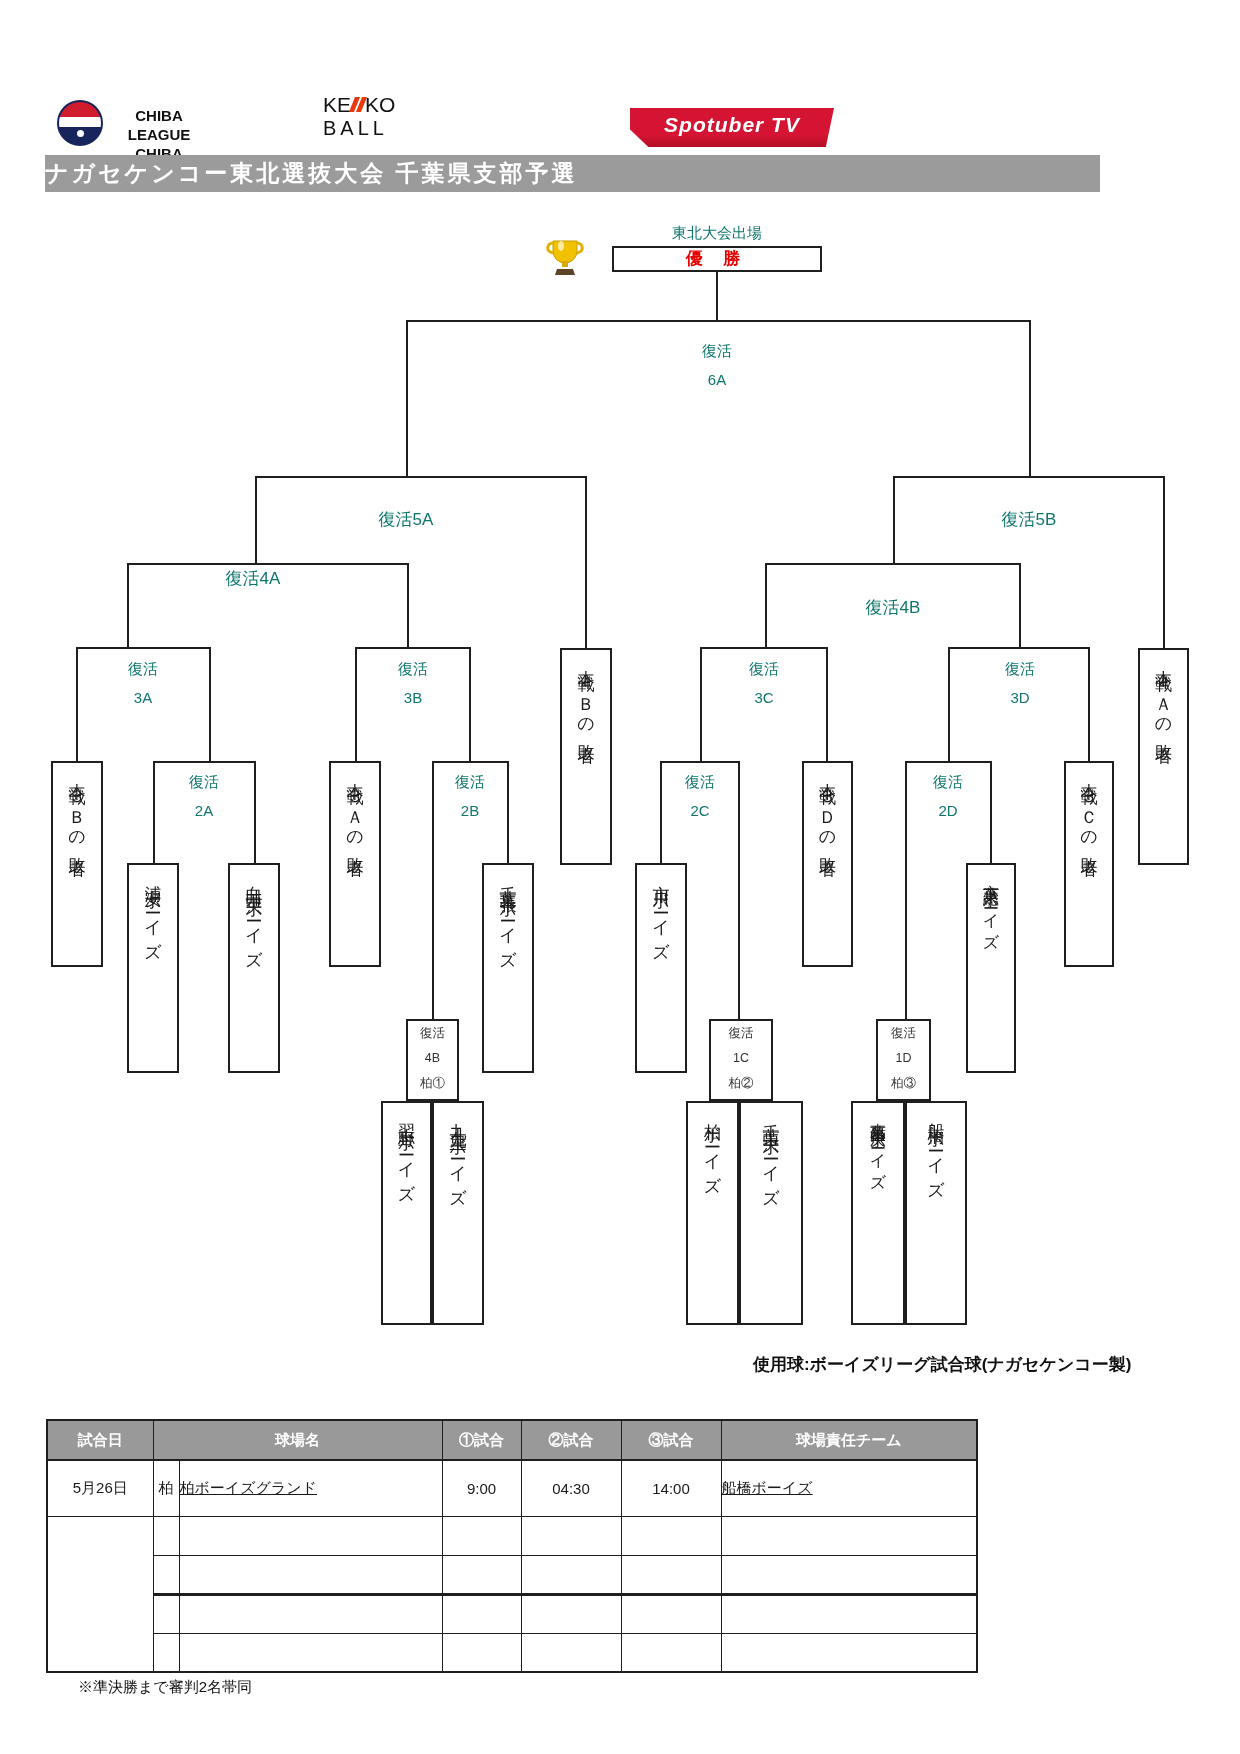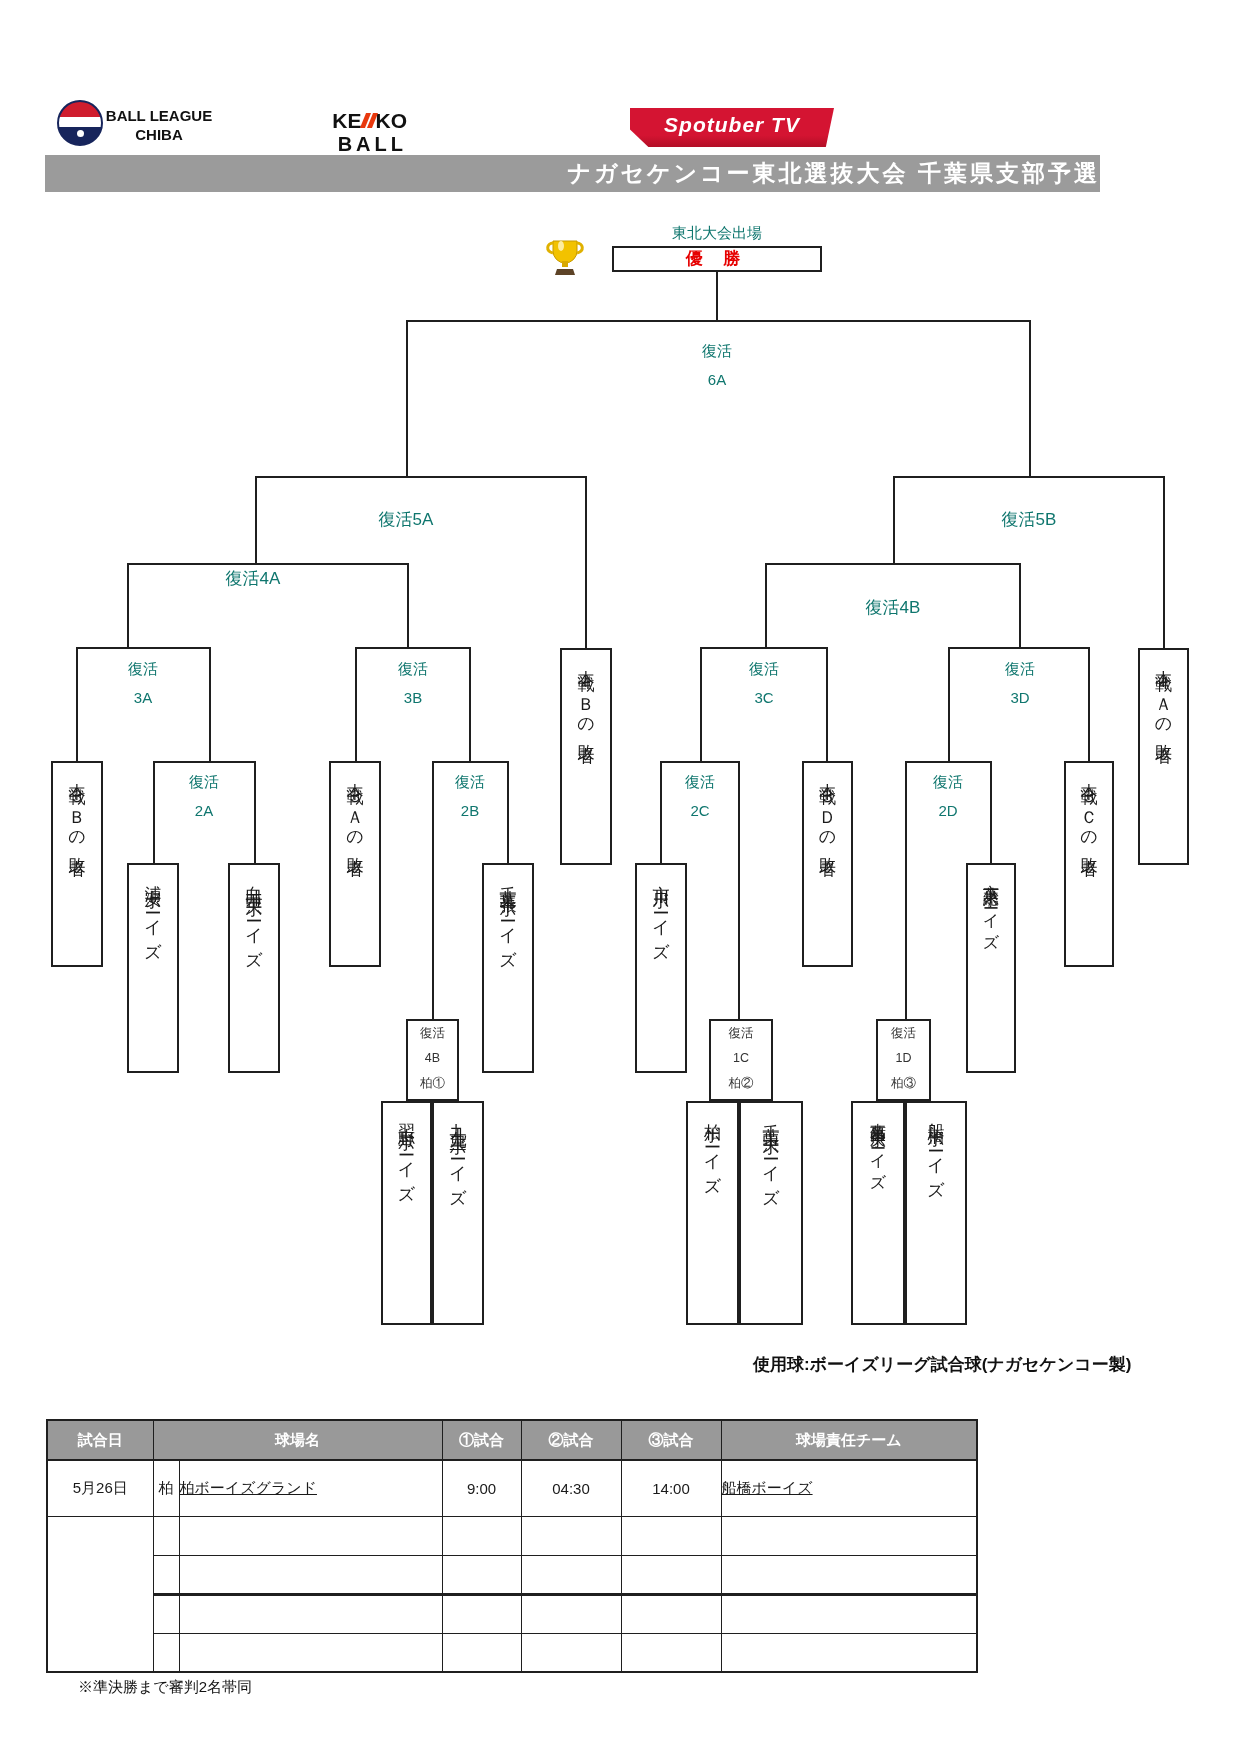--- a/index.html
+++ b/index.html
@@ -19,28 +19,28 @@
   .r1-box div{line-height:25px;}
   .lbl{position:absolute;text-align:center;color:#0f766e;}
   .lbl-1{font-size:17px;}
   .lbl-2{font-size:15px;line-height:29px;}
   
   .champ-box{position:absolute;left:612px;top:246px;width:210px;height:26px;border:2px solid #1f1f1f;
              box-sizing:border-box;text-align:center;line-height:22px;font-size:17px;font-weight:bold;
              letter-spacing:8px;}
   
   .titlebar{position:absolute;left:45px;top:155px;width:1055px;height:37px;background:#9b9b9b;
-            color:#fff;font-size:23px;font-weight:bold;text-align:right;line-height:37px;letter-spacing:3px;}
+            color:#fff;font-size:23px;font-weight:bold;text-align:left;line-height:37px;letter-spacing:3px;}
   .emblem{position:absolute;left:57px;top:100px;width:46px;height:46px;border-radius:50%;
           border:2px solid #17255c;box-sizing:border-box;
           background:linear-gradient(180deg,#cf1d2e 0 36%,#ffffff 36% 60%,#17255c 60% 100%);}
   .emblem:after{content:"";position:absolute;left:18px;top:28px;width:7px;height:7px;border-radius:50%;background:#fff;}
   .bl-text{position:absolute;left:104px;top:106px;width:110px;text-align:center;font-weight:bold;
            font-size:15px;line-height:19px;color:#111;}
-  .kenko{position:absolute;left:323px;top:109px;width:84px;text-align:right;color:#111;font-weight:bold;}
+  .kenko{position:absolute;left:323px;top:93px;width:84px;text-align:left;color:#111;font-weight:normal;}
   .kenko .l1{font-size:21px;letter-spacing:0px;line-height:24px;}
   .kenko .l2{font-size:20px;letter-spacing:4px;line-height:23px;}
   .kslash{display:inline-block;width:5px;height:15px;background:#e8380d;transform:skewX(-22deg);margin:0 1px;}
   .spotuber{position:absolute;left:630px;top:108px;width:204px;height:39px;
             background:linear-gradient(180deg,#d41432 0 70%,#b30e26 100%);
             clip-path:polygon(0 0,100% 0,96% 100%,9% 100%,0 55%);
             color:#fff;font-style:italic;font-weight:bold;font-size:21px;text-align:center;line-height:34px;
             letter-spacing:1px;}
   
   .trophy{position:absolute;left:541px;top:233px;}
@@ -58,21 +58,21 @@
   .c{text-align:center;}
   .lft{text-align:left;padding-left:6px;text-decoration:underline;}
   .thick-top td{border-top:3px solid #1f1f1f;}
   .merged{border-top:1px solid #1f1f1f;}
 </style>
 </head>
 <body>
 
 <div class="emblem"></div>
 <div class="bl-text">
-  <div>BALL LEAGUE</div>
+  <div>CHIBA LEAGUE</div>
   <div>CHIBA</div>
 </div>
 
 <div class="kenko">
   <div class="l1"><span>KE</span><span class="kslash"></span><span class="kslash"></span><span>KO</span></div>
   <div class="l2">BALL</div>
 </div>
 
 <div class="spotuber">
   <span>Spotuber TV</span>

